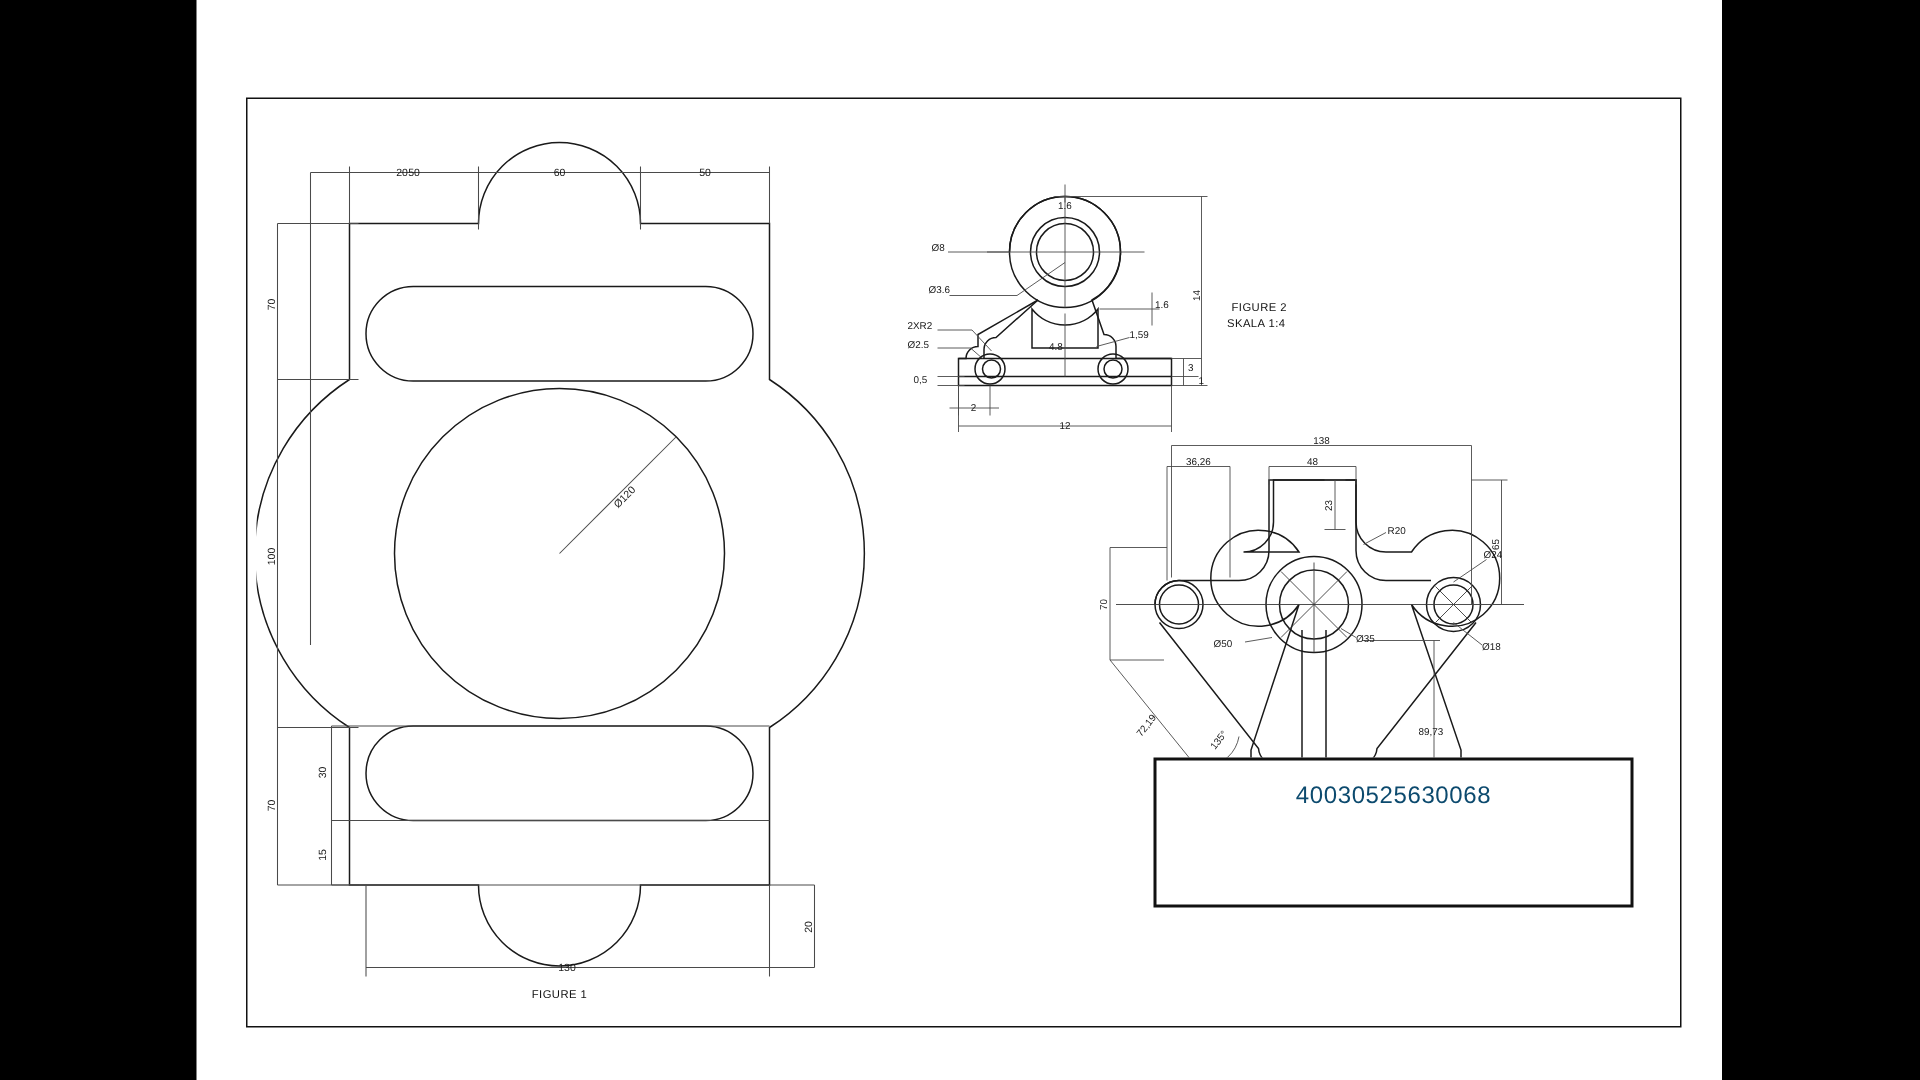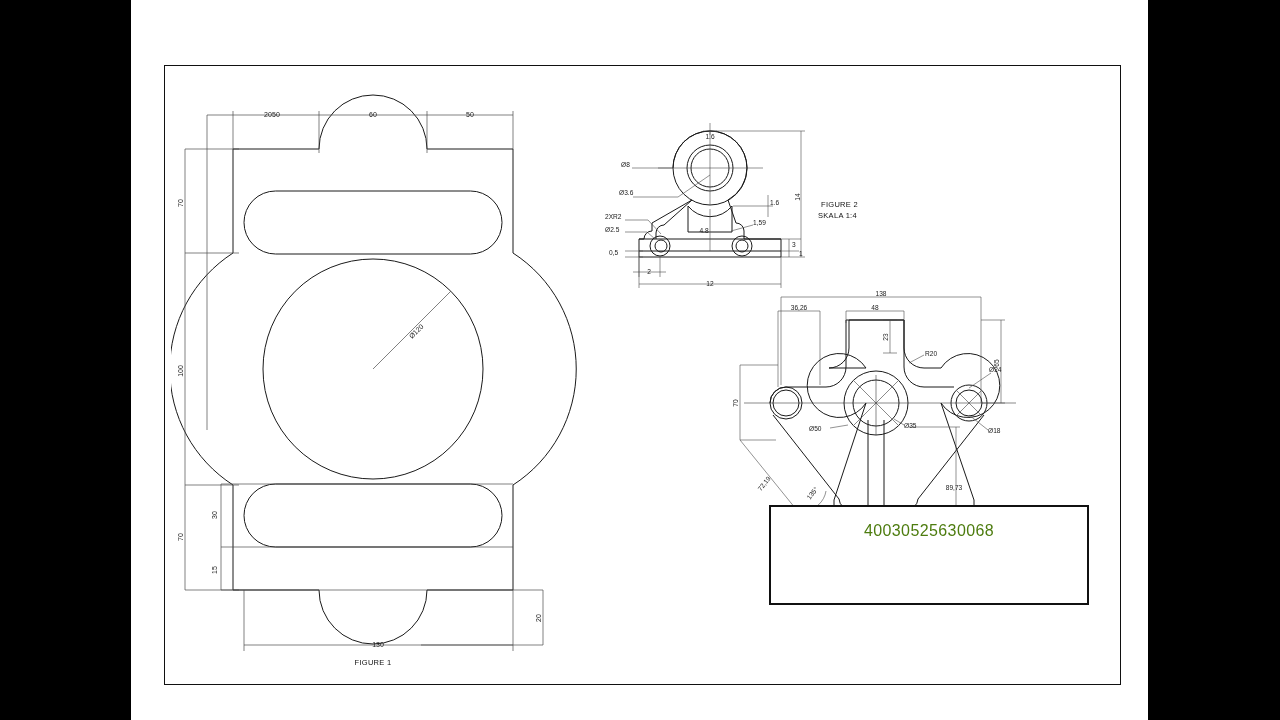--- a/index.html
+++ b/index.html
@@ -7,21 +7,21 @@
   #stage{position:relative;width:1280px;height:720px;background:#000;}
   #paper{position:absolute;left:131px;top:0;width:1017px;height:720px;background:#ffffff;}
   #frame{position:absolute;left:33px;top:65px;width:957px;height:620px;border:1.6px solid #111;box-sizing:border-box;}
   svg{display:block;}
   .dimtext{font-family:"Liberation Sans",sans-serif;fill:#1a1a1a;}
   .figlabel{font-family:"Liberation Sans",sans-serif;fill:#111;font-size:7.5px;letter-spacing:.3px;}
   #titleblock{position:absolute;left:638px;top:505px;width:320px;height:100px;border:2px solid #111;box-sizing:border-box;background:#fff;}
   #titleblock .row{height:50%;display:flex;align-items:center;justify-content:center;box-sizing:border-box;}
   #titleblock .row.top{border-bottom:1.6px solid #111;}
   #tb-name{font-size:17px;color:#111;letter-spacing:.4px;}
-  #tb-id{font-size:16px;color:#4d7c0f;letter-spacing:.4px;}
+  #tb-id{font-size:16px;color:#0c4a6e;letter-spacing:.4px;}
 </style>
 </head>
 <body>
 
 <div id="stage">
 
   <div id="paper">
 
     <div id="frame"></div>
 

